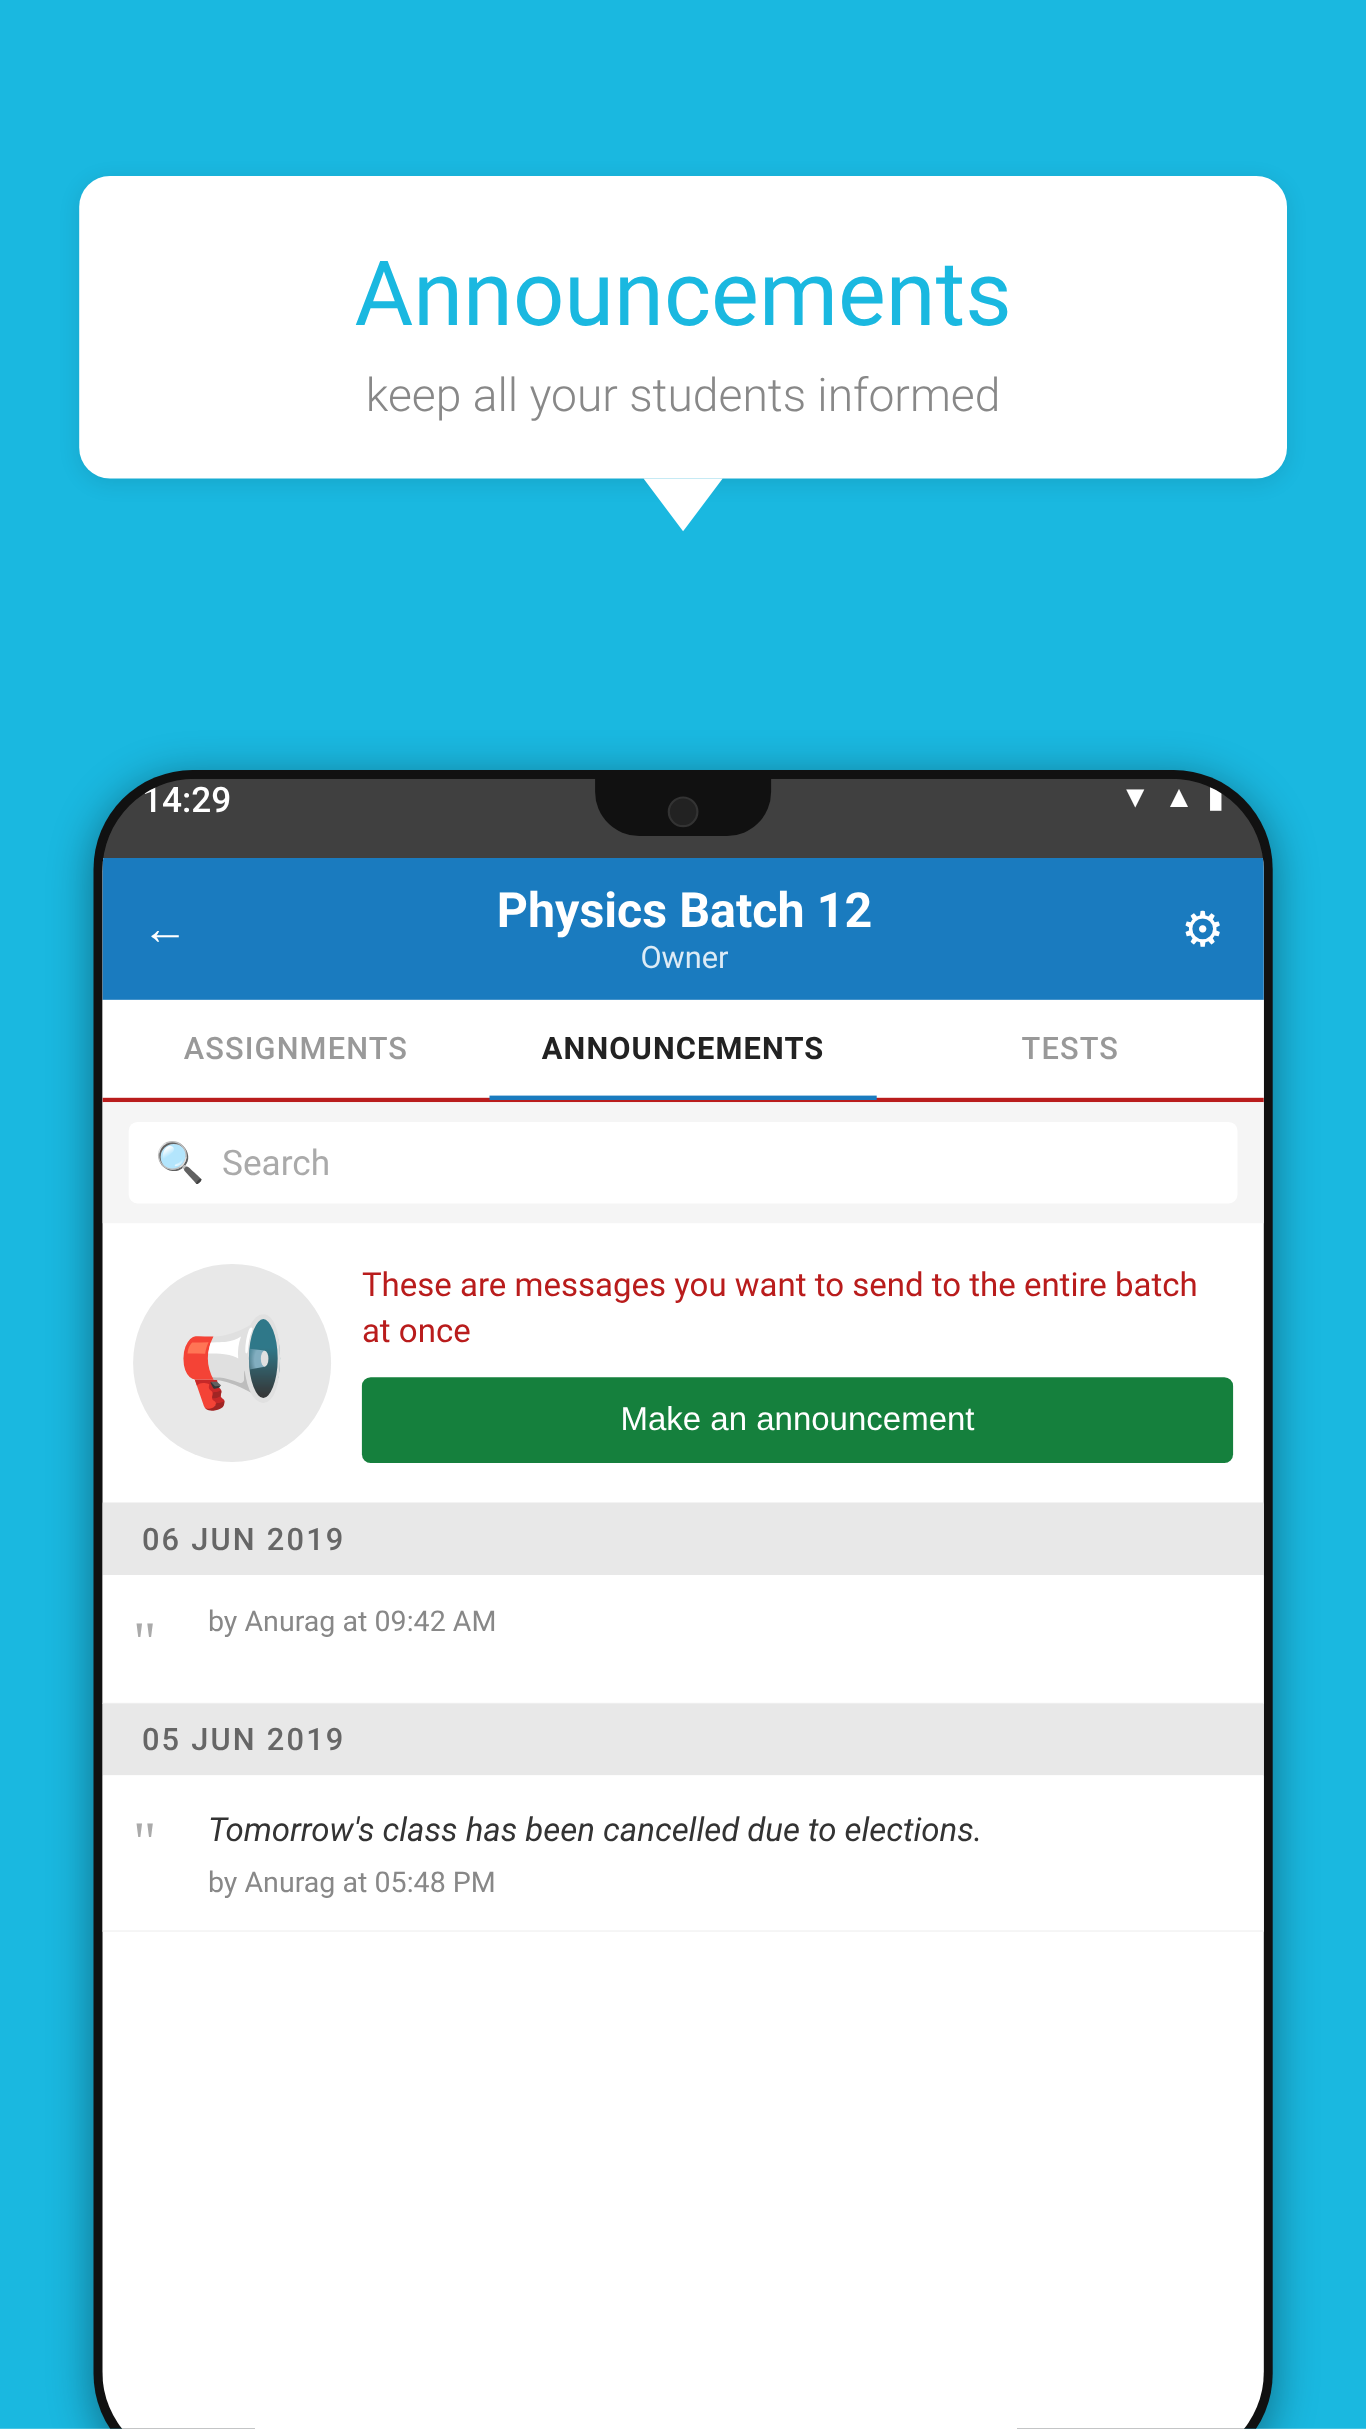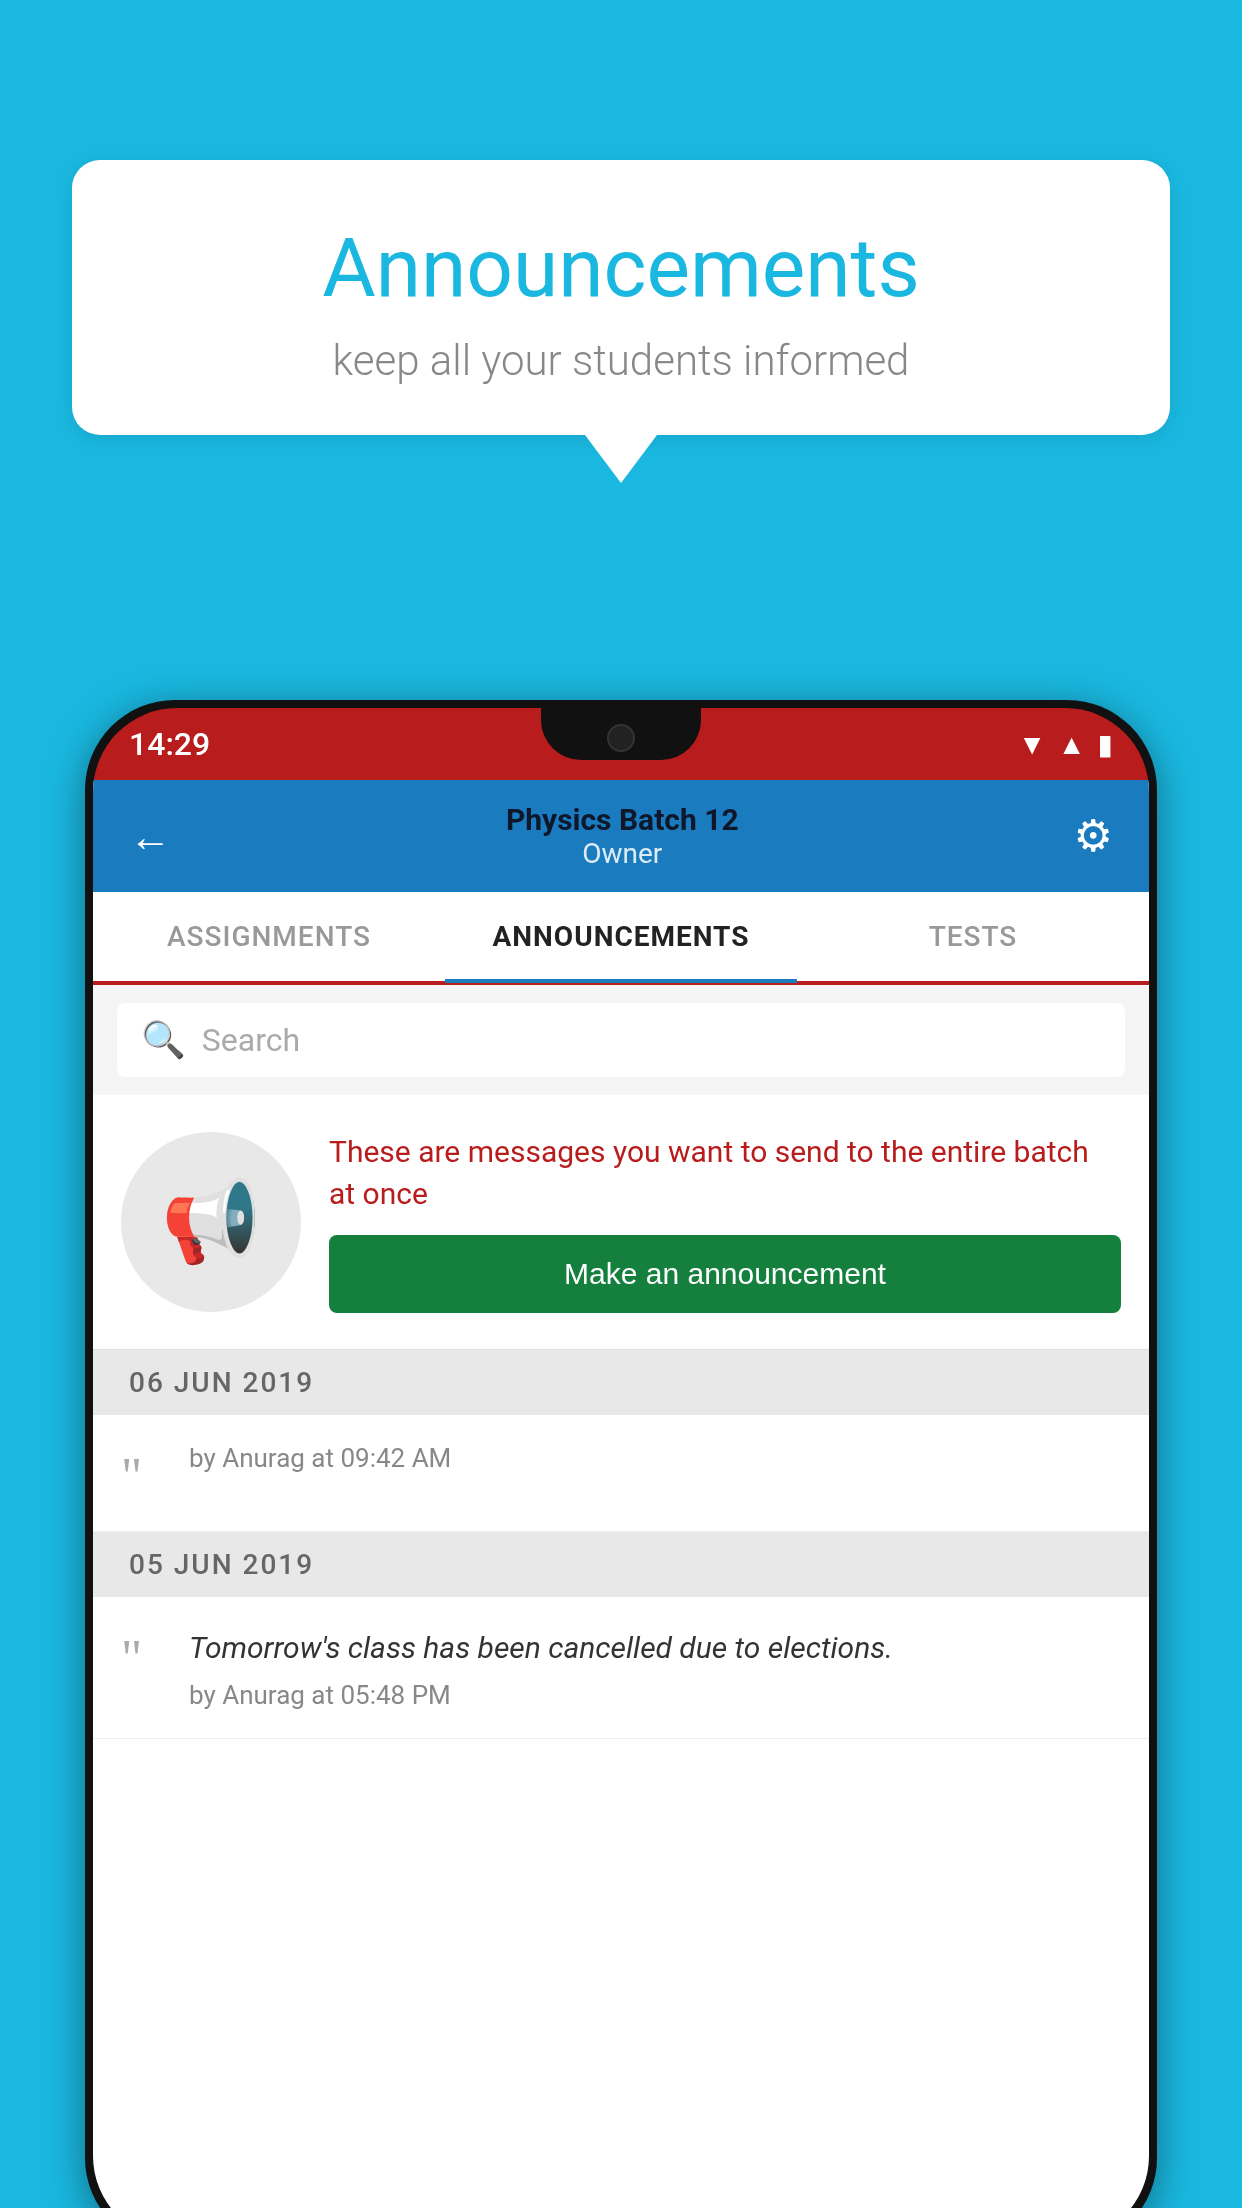--- a/index.html
+++ b/index.html
@@ -97,23 +97,23 @@
       border: 2px solid #333;
     }
 
     
     .status-bar {
       position: absolute;
       top: 0;
       left: 0;
       right: 0;
       height: 72px;
-      background: #b91c1c;
-      display: flex;
-      align-items: center;
+      background: #404040;
+      display: flex;
+      align-items: flex-start;
       justify-content: space-between;
       padding: 0 36px;
       z-index: 10;
     }
     .status-time {
       color: white;
       font-size: 32px;
       font-weight: 500;
     }
     .status-icons {
@@ -147,22 +147,22 @@
     }
     .back-arrow {
       color: white;
       font-size: 42px;
       cursor: pointer;
     }
     .header-center {
       text-align: center;
     }
     .header-title {
-      color: #0f172a;
-      font-size: 30px;
+      color: #ffffff;
+      font-size: 44px;
       font-weight: 700;
     }
     .header-subtitle {
       color: rgba(255,255,255,0.85);
       font-size: 28px;
       font-weight: 400;
     }
     .gear-icon {
       color: white;
       font-size: 44px;

